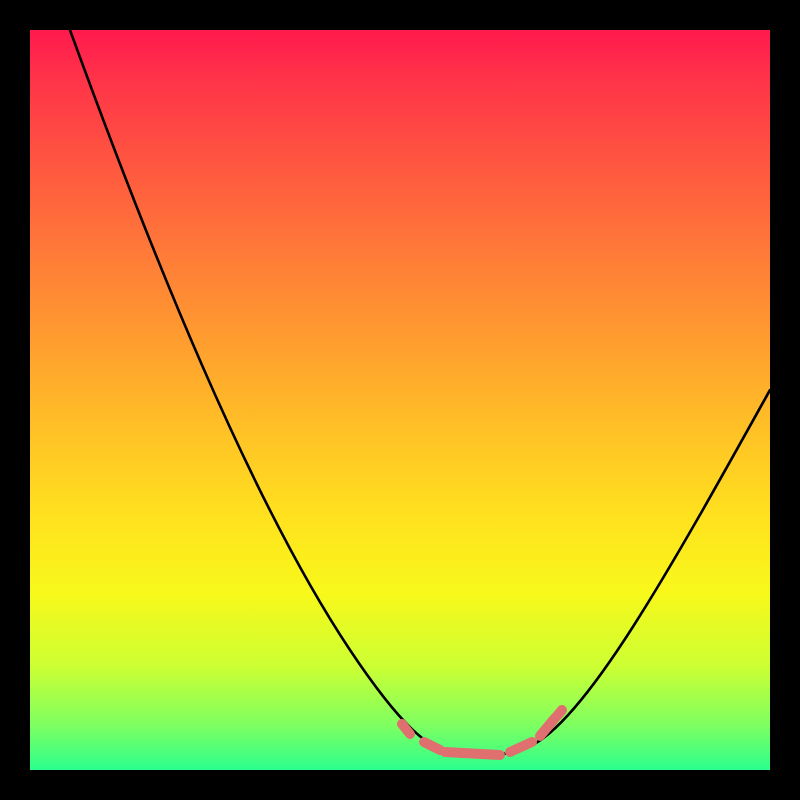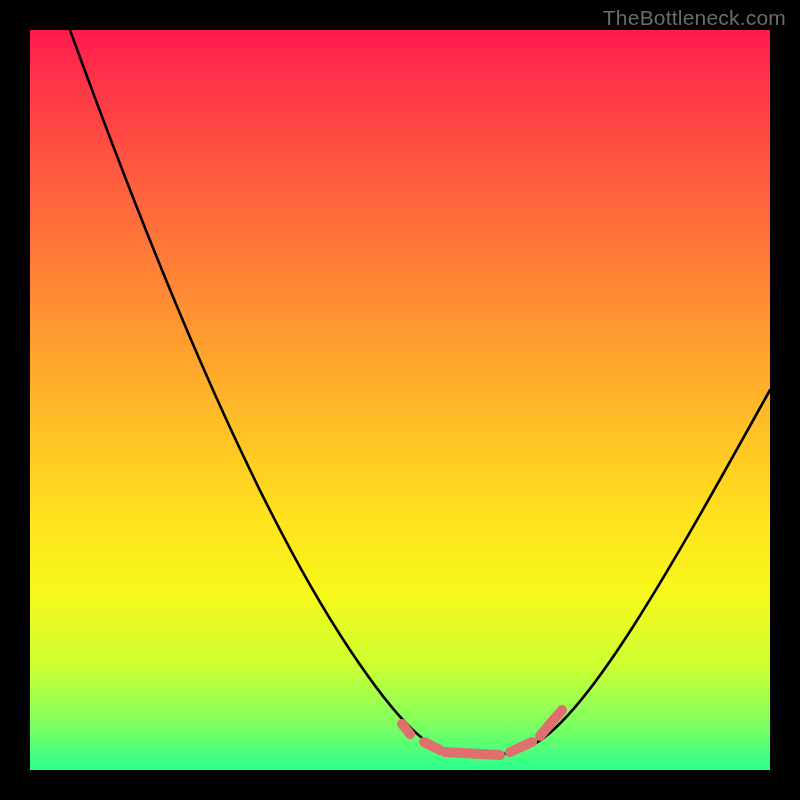--- a/index.html
+++ b/index.html
@@ -62,21 +62,20 @@
     left: 0;
     top: 0;
     width: 100%;
     height: 100%;
   }
 </style>
 </head>
 <body>
 
 <div class="frame">
-  <div class="watermark">TheBottleneck.com</div>
 
   <div class="plot">
     <div class="gradient"></div>
 
     <svg class="curves" viewBox="0 0 740 740" preserveAspectRatio="none">
       <path d="M 40 0
                C 120 220, 220 470, 320 620
                C 370 695, 400 722, 430 726
                L 430 726
                C 445 727, 475 727, 500 716

